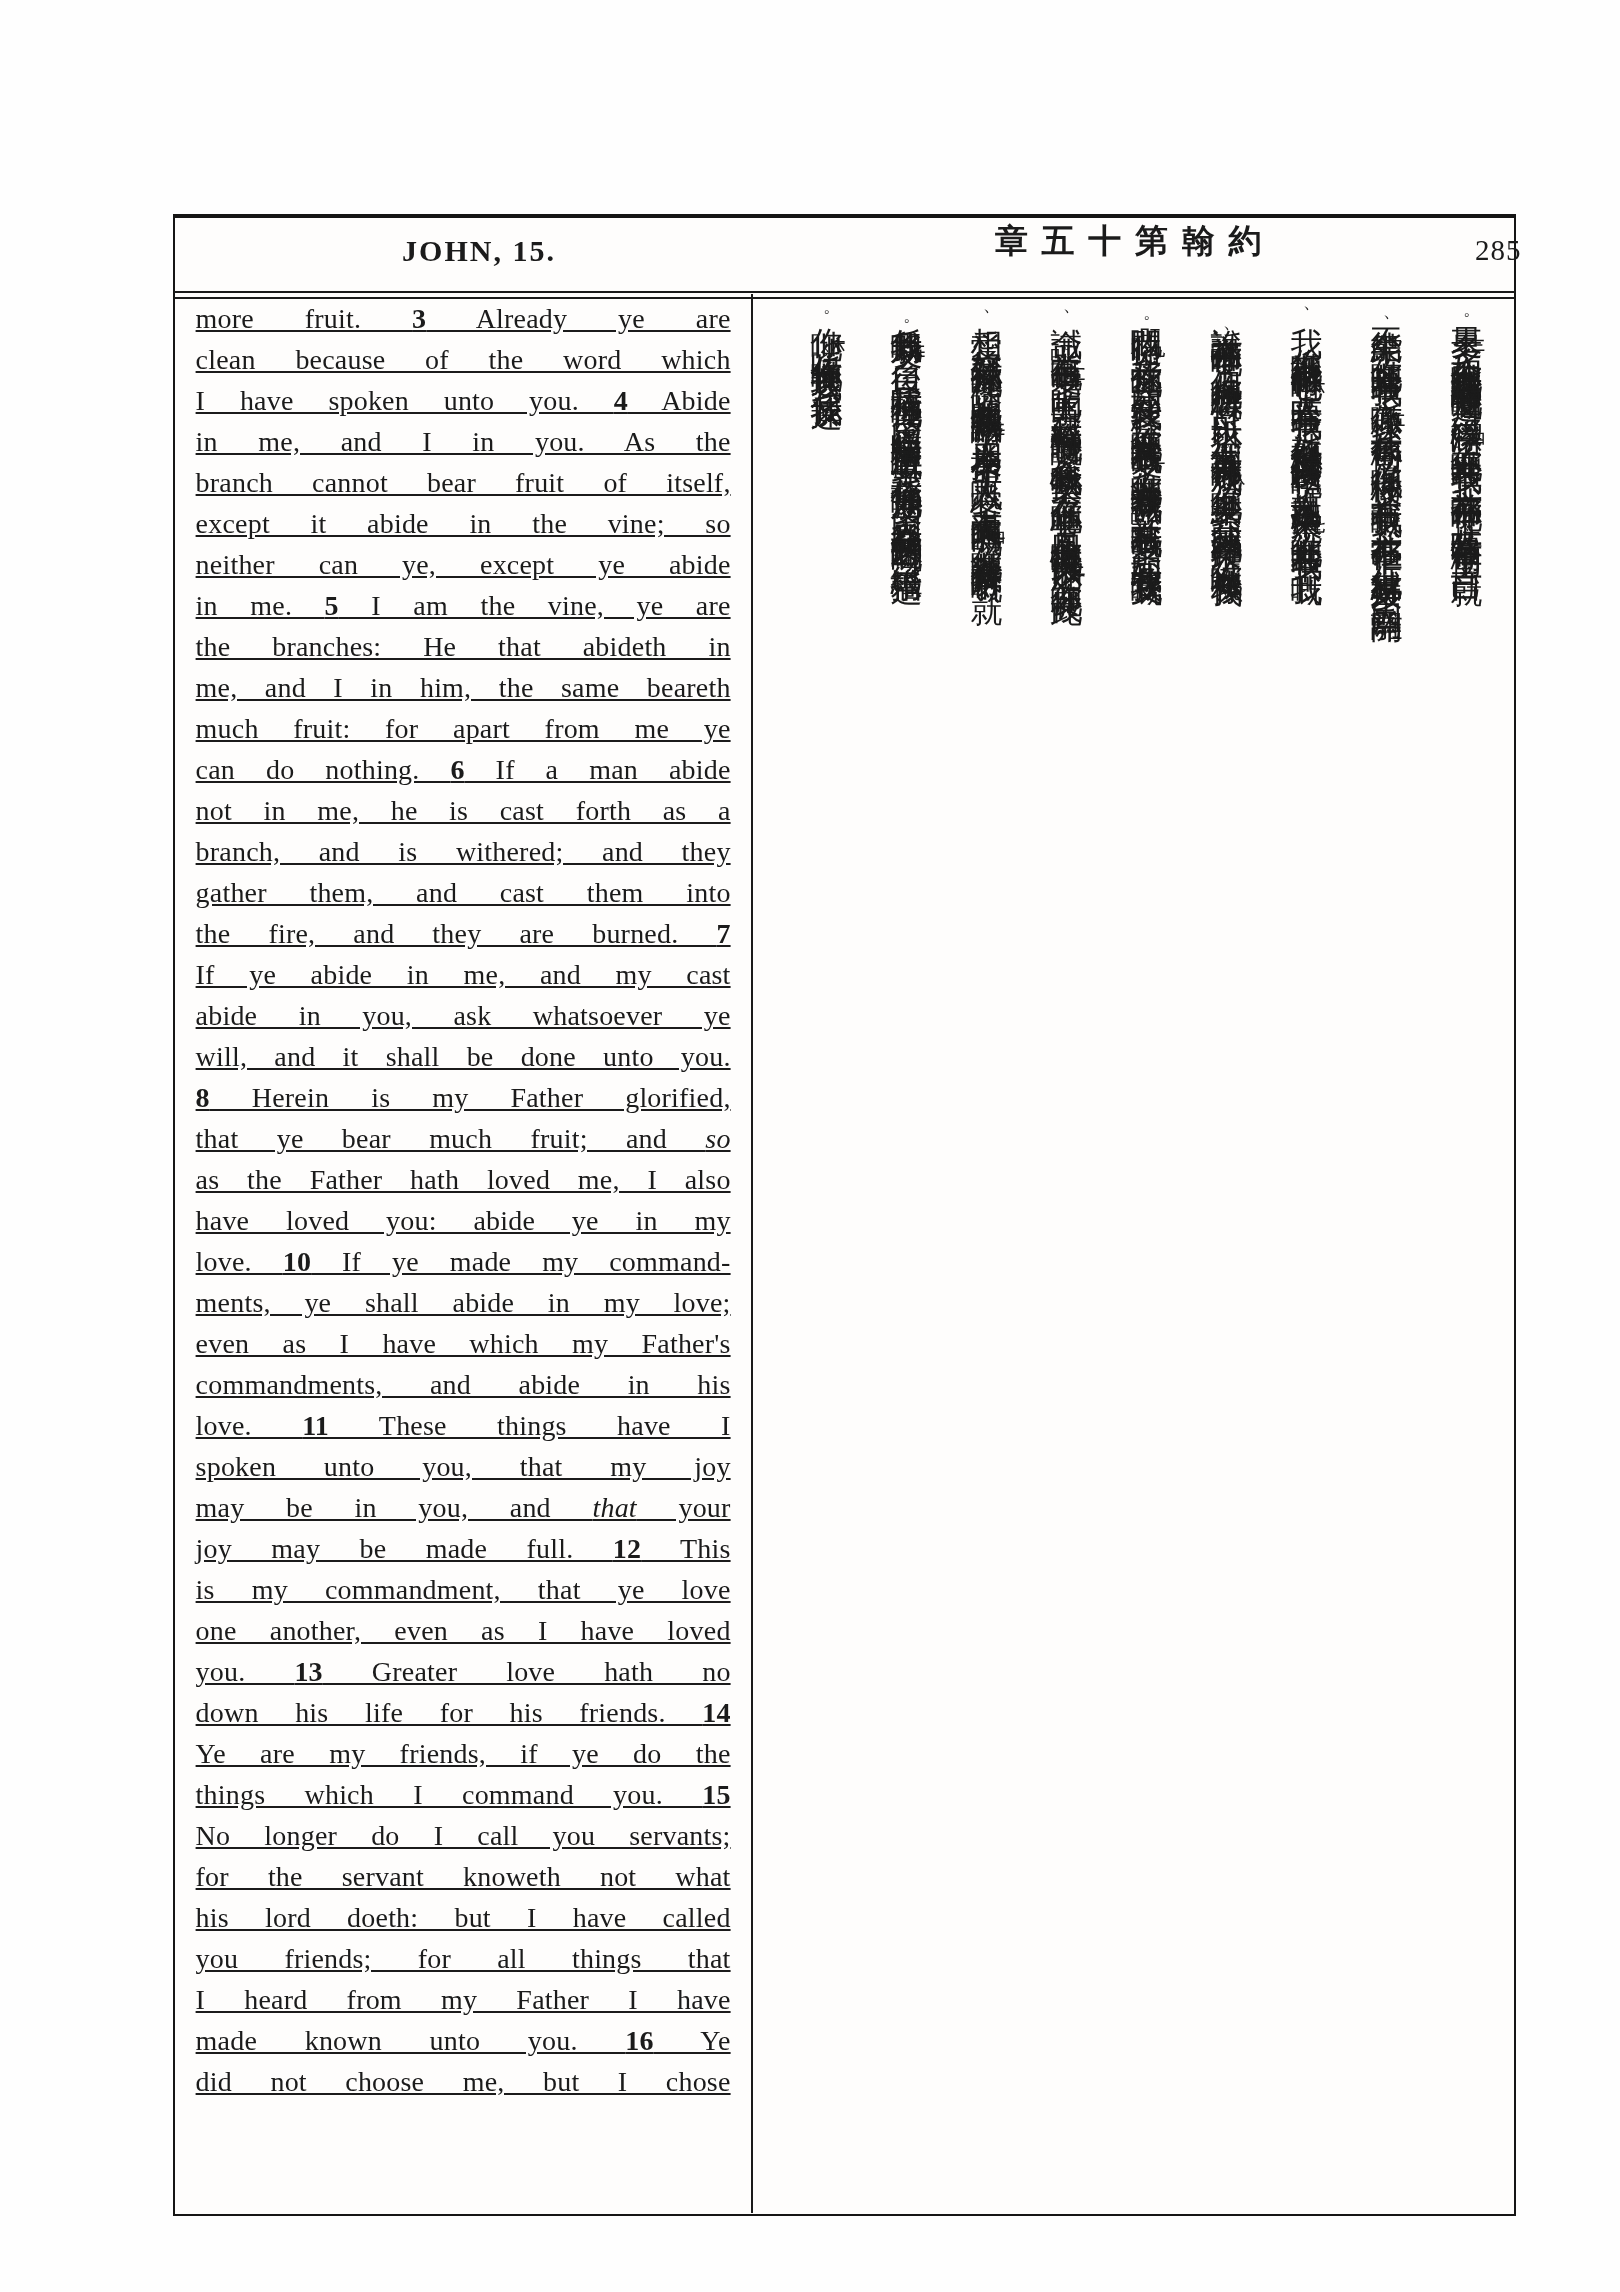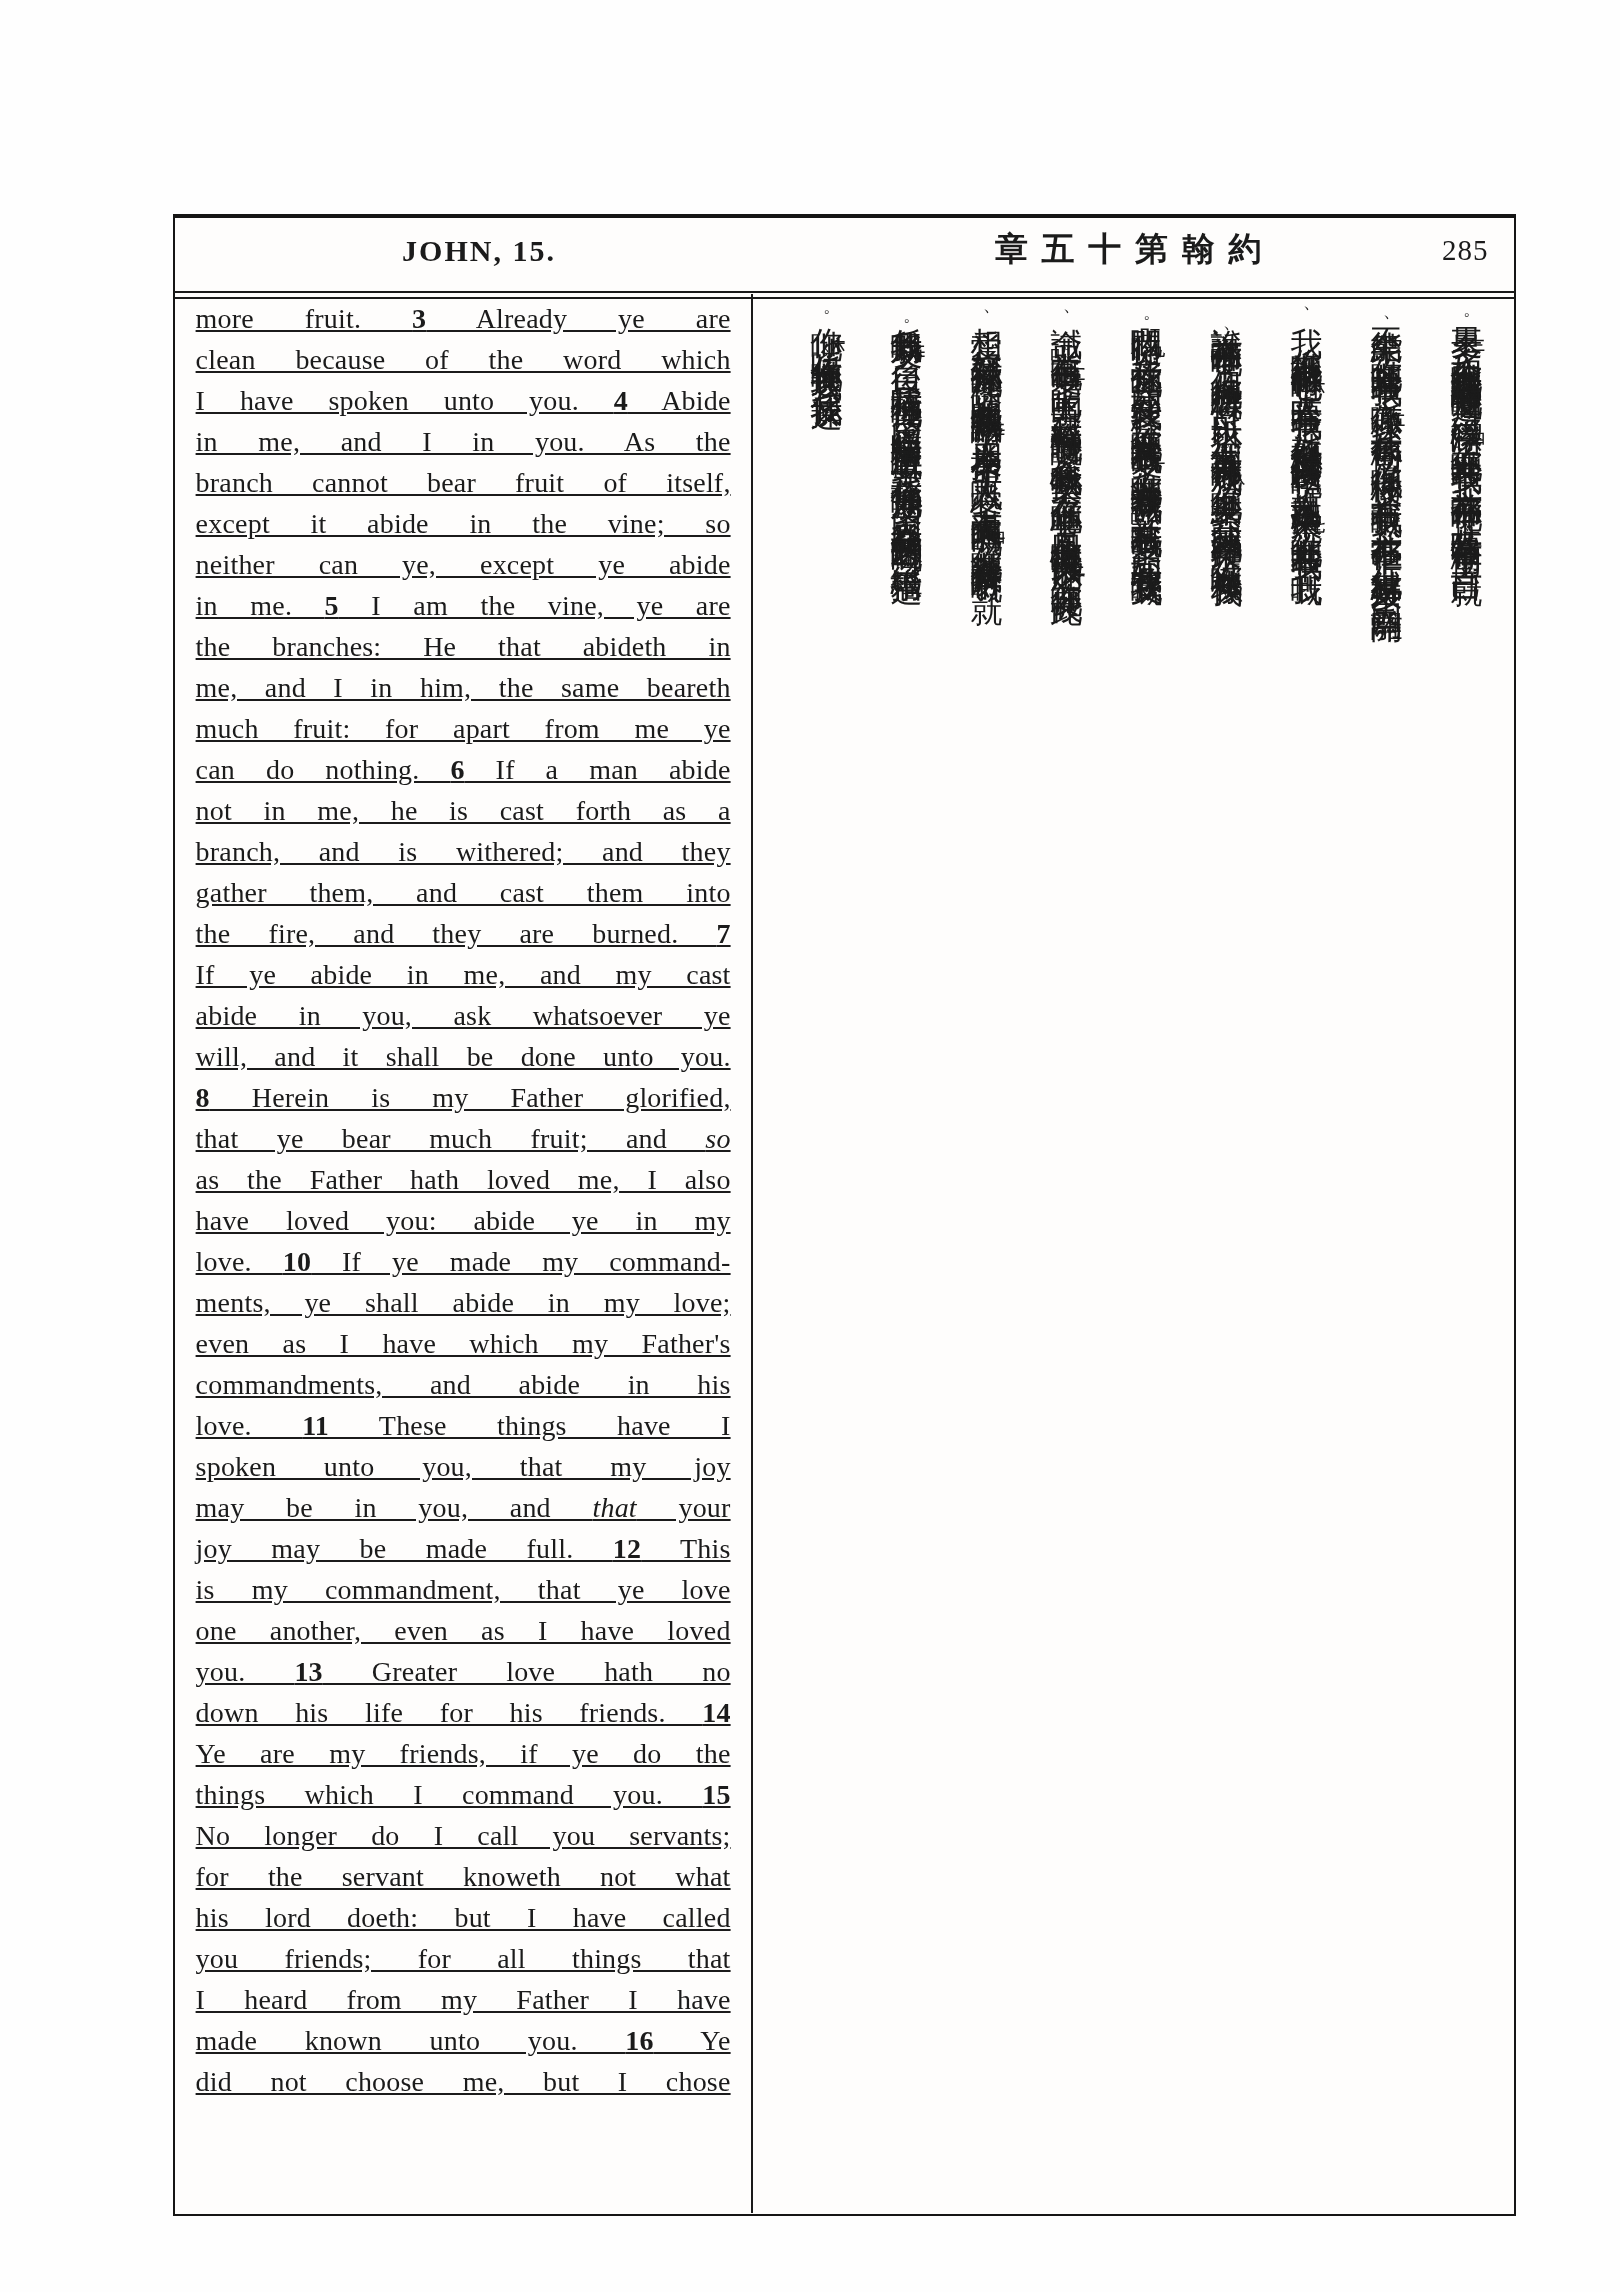--- a/index.html
+++ b/index.html
@@ -3,26 +3,26 @@
 <meta charset="utf-8">
 <style>
   html,body{margin:0;padding:0;background:#ffffff;}
   body{width:1620px;height:2293px;position:relative;overflow:hidden;
        font-family:"Liberation Serif","DejaVu Serif",serif;color:#1b1b1b;}
   .scan-page{position:absolute;left:0;top:0;width:1620px;height:2293px;background:#fefefe;}
 
   .page-frame{position:absolute;left:173px;top:214px;width:1339px;height:1996px;
         border:2.9px solid #151515;border-top-width:4.9px;background:#fefdfc;}
 
-  .header-bar{position:absolute;left:0;top:0;width:100%;height:52px;}
+  .header-bar{position:absolute;left:0;top:0;width:100%;height:52px;padding-left:33px;}
   .header-rule{position:absolute;left:-1px;top:73px;width:calc(100% + 2px);height:3.9px;
         border-top:2px solid #1a1a1a;border-bottom:2.9px solid #1a1a1a;}
   .htitle-en{position:absolute;left:59px;top:15.7px;width:490px;text-align:center;
         font-size:30px;font-weight:600;letter-spacing:2px;}
-  .htitle-zh{position:absolute;left:725px;top:9px;width:470px;text-align:center;
+  .htitle-zh{position:absolute;left:725px;top:1px;width:470px;text-align:center;
         font-size:33px;font-weight:600;letter-spacing:13.7px;}
   .hpage-num{position:absolute;right:25.5px;top:15.7px;font-size:29px;letter-spacing:1px;}
 
   .col-divider{position:absolute;left:576px;top:76px;width:2px;height:1919px;background:#1a1a1a;}
 
   .english-text{position:absolute;left:20.6px;top:80px;width:535px;}
   .eline{font-size:28px;line-height:41px;height:41px;white-space:nowrap;
          text-align:justify;text-align-last:justify;-moz-text-align-last:justify;
          word-spacing:2.9px;letter-spacing:0.2px;text-decoration:underline;}
   .eline b{font-weight:700;}

